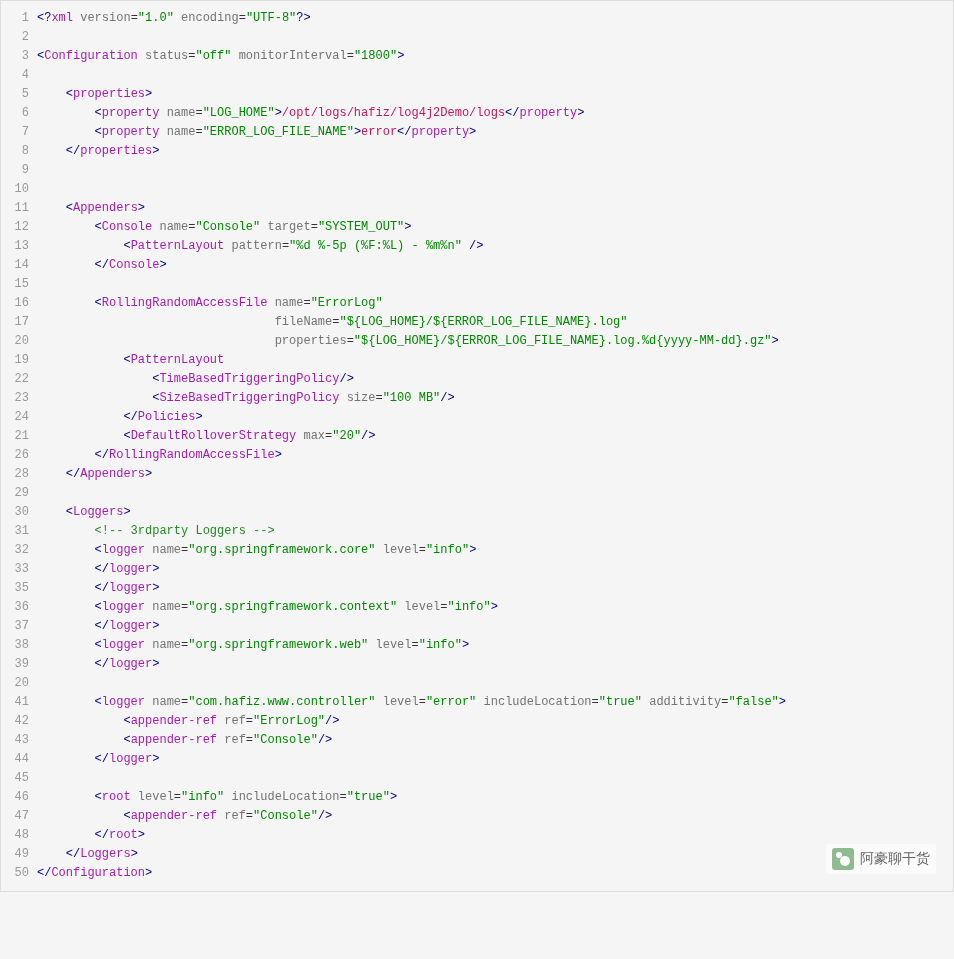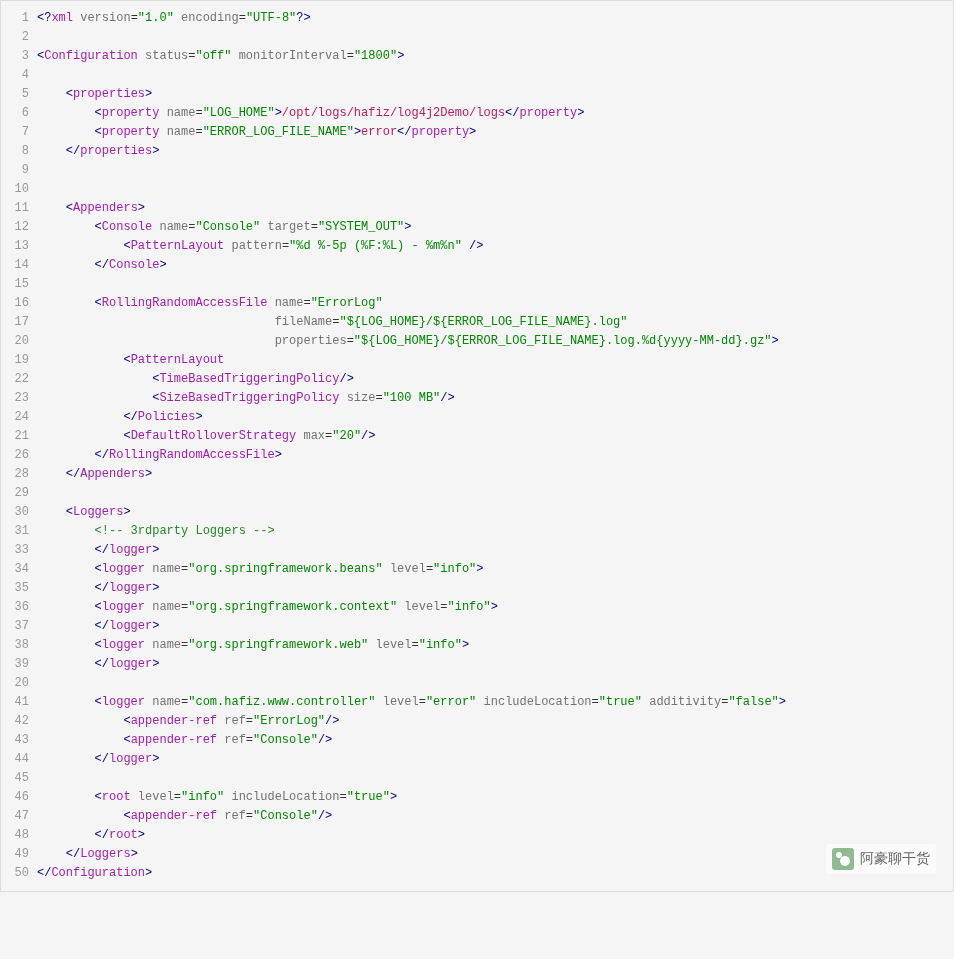--- a/index.html
+++ b/index.html
@@ -104,22 +104,22 @@
     <div class="line"><span class="lineno">19</span><span class="code">            <span class="punc">&lt;</span><span class="tag">PatternLayout</span></span></div>
     <div class="line"><span class="lineno">22</span><span class="code">                <span class="punc">&lt;</span><span class="tag">TimeBasedTriggeringPolicy</span><span class="punc">/&gt;</span></span></div>
     <div class="line"><span class="lineno">23</span><span class="code">                <span class="punc">&lt;</span><span class="tag">SizeBasedTriggeringPolicy</span> <span class="attr">size</span>=<span class="val">"100 MB"</span><span class="punc">/&gt;</span></span></div>
     <div class="line"><span class="lineno">24</span><span class="code">            <span class="punc">&lt;/</span><span class="tag">Policies</span><span class="punc">&gt;</span></span></div>
     <div class="line"><span class="lineno">21</span><span class="code">            <span class="punc">&lt;</span><span class="tag">DefaultRolloverStrategy</span> <span class="attr">max</span>=<span class="val">"20"</span><span class="punc">/&gt;</span></span></div>
     <div class="line"><span class="lineno">26</span><span class="code">        <span class="punc">&lt;/</span><span class="tag">RollingRandomAccessFile</span><span class="punc">&gt;</span></span></div>
     <div class="line"><span class="lineno">28</span><span class="code">    <span class="punc">&lt;/</span><span class="tag">Appenders</span><span class="punc">&gt;</span></span></div>
     <div class="line"><span class="lineno">29</span><span class="code"></span></div>
     <div class="line"><span class="lineno">30</span><span class="code">    <span class="punc">&lt;</span><span class="tag">Loggers</span><span class="punc">&gt;</span></span></div>
     <div class="line"><span class="lineno">31</span><span class="code">        <span class="comment">&lt;!-- 3rdparty Loggers --&gt;</span></span></div>
+    <div class="line"><span class="lineno">32</span><span class="code">        <span class="punc">&lt;</span><span class="tag">logger</span> <span class="attr">name</span>=<span class="val">"org.springframework.core"</span> <span class="attr">level</span>=<span class="val">"info"</span><span class="punc">&gt;</span></span></div>
     <div class="line"><span class="lineno">33</span><span class="code">        <span class="punc">&lt;/</span><span class="tag">logger</span><span class="punc">&gt;</span></span></div>
-    <div class="line"><span class="lineno">34</span><span class="code">        <span class="punc">&lt;</span><span class="tag">logger</span> <span class="attr">name</span>=<span class="val">"org.springframework.beans"</span> <span class="attr">level</span>=<span class="val">"info"</span><span class="punc">&gt;</span></span></div>
     <div class="line"><span class="lineno">35</span><span class="code">        <span class="punc">&lt;/</span><span class="tag">logger</span><span class="punc">&gt;</span></span></div>
     <div class="line"><span class="lineno">36</span><span class="code">        <span class="punc">&lt;</span><span class="tag">logger</span> <span class="attr">name</span>=<span class="val">"org.springframework.context"</span> <span class="attr">level</span>=<span class="val">"info"</span><span class="punc">&gt;</span></span></div>
     <div class="line"><span class="lineno">37</span><span class="code">        <span class="punc">&lt;/</span><span class="tag">logger</span><span class="punc">&gt;</span></span></div>
     <div class="line"><span class="lineno">38</span><span class="code">        <span class="punc">&lt;</span><span class="tag">logger</span> <span class="attr">name</span>=<span class="val">"org.springframework.web"</span> <span class="attr">level</span>=<span class="val">"info"</span><span class="punc">&gt;</span></span></div>
     <div class="line"><span class="lineno">39</span><span class="code">        <span class="punc">&lt;/</span><span class="tag">logger</span><span class="punc">&gt;</span></span></div>
     <div class="line"><span class="lineno">20</span><span class="code"></span></div>
     <div class="line"><span class="lineno">41</span><span class="code">        <span class="punc">&lt;</span><span class="tag">logger</span> <span class="attr">name</span>=<span class="val">"com.hafiz.www.controller"</span> <span class="attr">level</span>=<span class="val">"error"</span> <span class="attr">includeLocation</span>=<span class="val">"true"</span> <span class="attr">additivity</span>=<span class="val">"false"</span><span class="punc">&gt;</span></span></div>
     <div class="line"><span class="lineno">42</span><span class="code">            <span class="punc">&lt;</span><span class="tag">appender-ref</span> <span class="attr">ref</span>=<span class="val">"ErrorLog"</span><span class="punc">/&gt;</span></span></div>
     <div class="line"><span class="lineno">43</span><span class="code">            <span class="punc">&lt;</span><span class="tag">appender-ref</span> <span class="attr">ref</span>=<span class="val">"Console"</span><span class="punc">/&gt;</span></span></div>
     <div class="line"><span class="lineno">44</span><span class="code">        <span class="punc">&lt;/</span><span class="tag">logger</span><span class="punc">&gt;</span></span></div>

